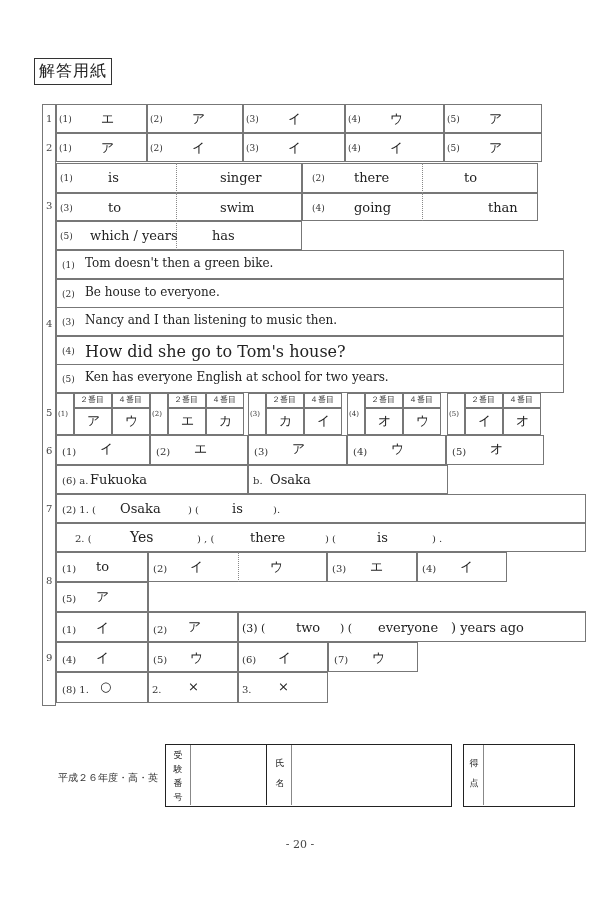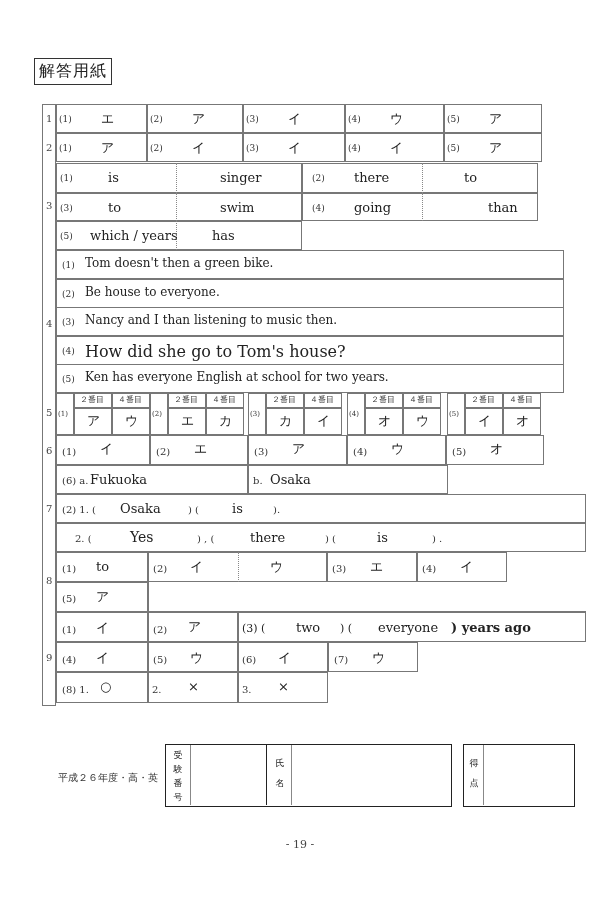--- a/index.html
+++ b/index.html
@@ -212,21 +212,21 @@
     <span class="num" style="left: 62px; top: 624px; font-size: 10px;">(1)</span>
     <span class="ans" style="left: 96px; top: 619px;">イ</span>
     <div class="c" style="left: 148px; top: 612px; width: 90px; height: 30px;"></div>
     <span class="num" style="left: 153px; top: 624px; font-size: 10px;">(2)</span>
     <span class="ans" style="left: 188px; top: 618px;">ア</span>
     <div class="c" style="left: 238px; top: 612px; width: 348px; height: 30px;"></div>
     <span class="ans" style="left: 242px; top: 622px; font-size: 11px;">(3)  (</span>
     <span class="ans" style="left: 296px; top: 620px;">two</span>
     <span class="ans" style="left: 340px; top: 622px; font-size: 11px;">) (</span>
     <span class="ans" style="left: 378px; top: 620px;">everyone</span>
-    <span class="ans" style="left: 451px; top: 620px; font-weight: bold;">) years ago</span>
+    <span class="ans" style="left: 451px; top: 620px;">) years ago</span>
     <div class="c" style="left: 56px; top: 642px; width: 92px; height: 30px;"></div>
     <span class="num" style="left: 62px; top: 654px; font-size: 10px;">(4)</span>
     <span class="ans" style="left: 96px; top: 649px;">イ</span>
     <div class="c" style="left: 148px; top: 642px; width: 90px; height: 30px;"></div>
     <span class="num" style="left: 153px; top: 654px; font-size: 10px;">(5)</span>
     <span class="ans" style="left: 190px; top: 649px;">ウ</span>
     <div class="c" style="left: 238px; top: 642px; width: 90px; height: 30px;"></div>
     <span class="num" style="left: 242px; top: 654px; font-size: 10px;">(6)</span>
     <span class="ans" style="left: 278px; top: 649px;">イ</span>
     <div class="c" style="left: 328px; top: 642px; width: 90px; height: 30px;"></div>
@@ -267,13 +267,13 @@
 <div class="abs box" style="left:463px;top:744px;width:112px;height:63px;">
   <div class="abs" style="left:0;top:0;width:20px;height:60px;border-right:1px solid #888;">
     <div class="abs vtext" style="left:3px;top:8px;line-height:20px;">
       <div>得</div>
       <div>点</div>
     </div>
   </div>
   <div class="abs" style="left:20px;top:0;width:89px;height:60px;"></div>
 </div>
 
-<div class="abs pageno">- 19 -</div>
+<div class="abs pageno">- 20 -</div>
 
 </body></html>

